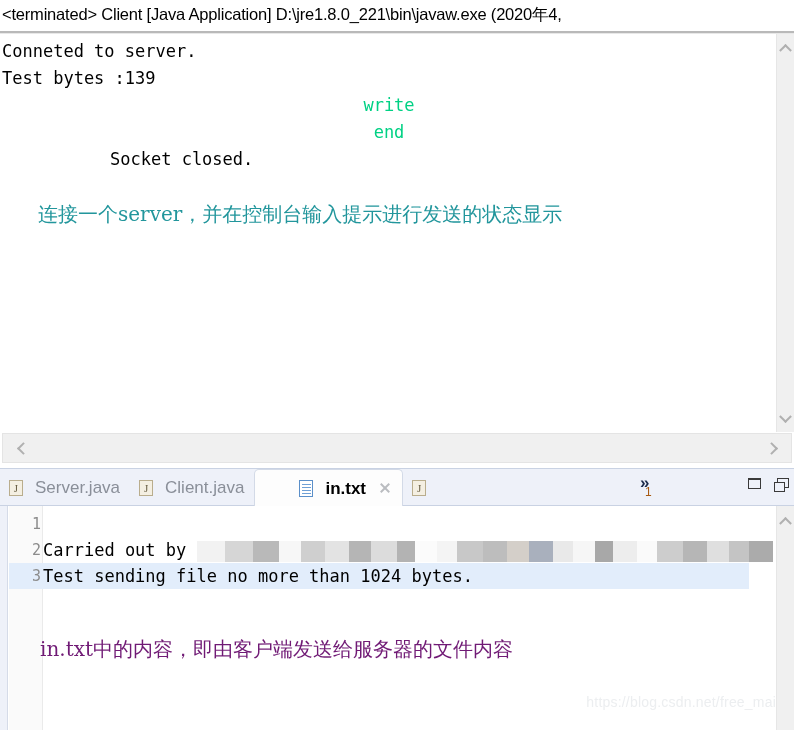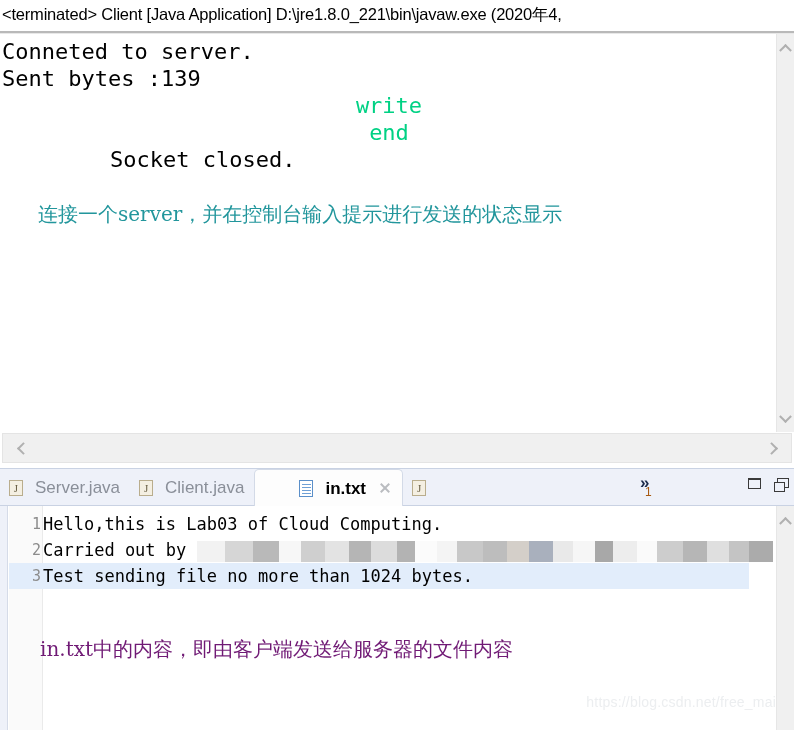--- a/index.html
+++ b/index.html
@@ -69,21 +69,21 @@
     height: 398px;
     background: #ffffff;
     overflow: hidden;
   }
 
   .console-lines {
     padding: 4px 0 0 2px;
   }
   .console-line {
     font-family: "DejaVu Sans Mono", monospace;
-    font-size: 22px;
+    font-size: 17px;
     line-height: 27px;
     white-space: pre;
     color: #000000;
   }
   .console-line.green { color: #00d184; text-align: center; }
   .console-line.indent { padding-left: 108px; }
 
   .annotation-console {
     margin-top: 26px;
     padding-left: 38px;
@@ -426,21 +426,21 @@
 
     <div class="console-titlebar">
       <span class="console-title-text">&lt;terminated&gt; Client [Java Application] D:\jre1.8.0_221\bin\javaw.exe (2020年4,</span>
     </div>
     <div class="titlebar-rule"></div>
     <div class="titlebar-rule-shadow"></div>
 
     <div class="console-body">
       <div class="console-lines">
         <div class="console-line">Conneted to server.</div>
-        <div class="console-line">Sent bytes :139</div>
+        <div class="console-line">Test bytes :139</div>
         <div class="console-line green">write</div>
         <div class="console-line green">end</div>
         <div class="console-line indent">Socket closed.</div>
       </div>
       <div class="annotation-console">连接一个server，并在控制台输入提示进行发送的状态显示</div>
     </div>
 
     <div class="v-scroll">
       <div class="arrow up">
           <i class="chev up"></i>
@@ -498,21 +498,20 @@
     </div>
 
     <div class="editor-area">
       <div class="gutter-left"></div>
       <div class="gutter-num"></div>
 
       <div class="code-lines">
 
         <div class="code-row">
           <span class="ln">1</span>
-          <span class="code-text">Hello,this is Lab03 of Cloud Computing.</span>
         </div>
 
         <div class="code-row">
           <span class="ln">2</span>
           <span class="code-text">Carried out by </span>
           <span class="redaction">
             <span class="rb" style="width:28px;background:#f2f2f2"></span>
             <span class="rb" style="width:28px;background:#d6d6d6"></span>
             <span class="rb" style="width:26px;background:#b9b9b9"></span>
             <span class="rb" style="width:22px;background:#f7f7f7"></span>

